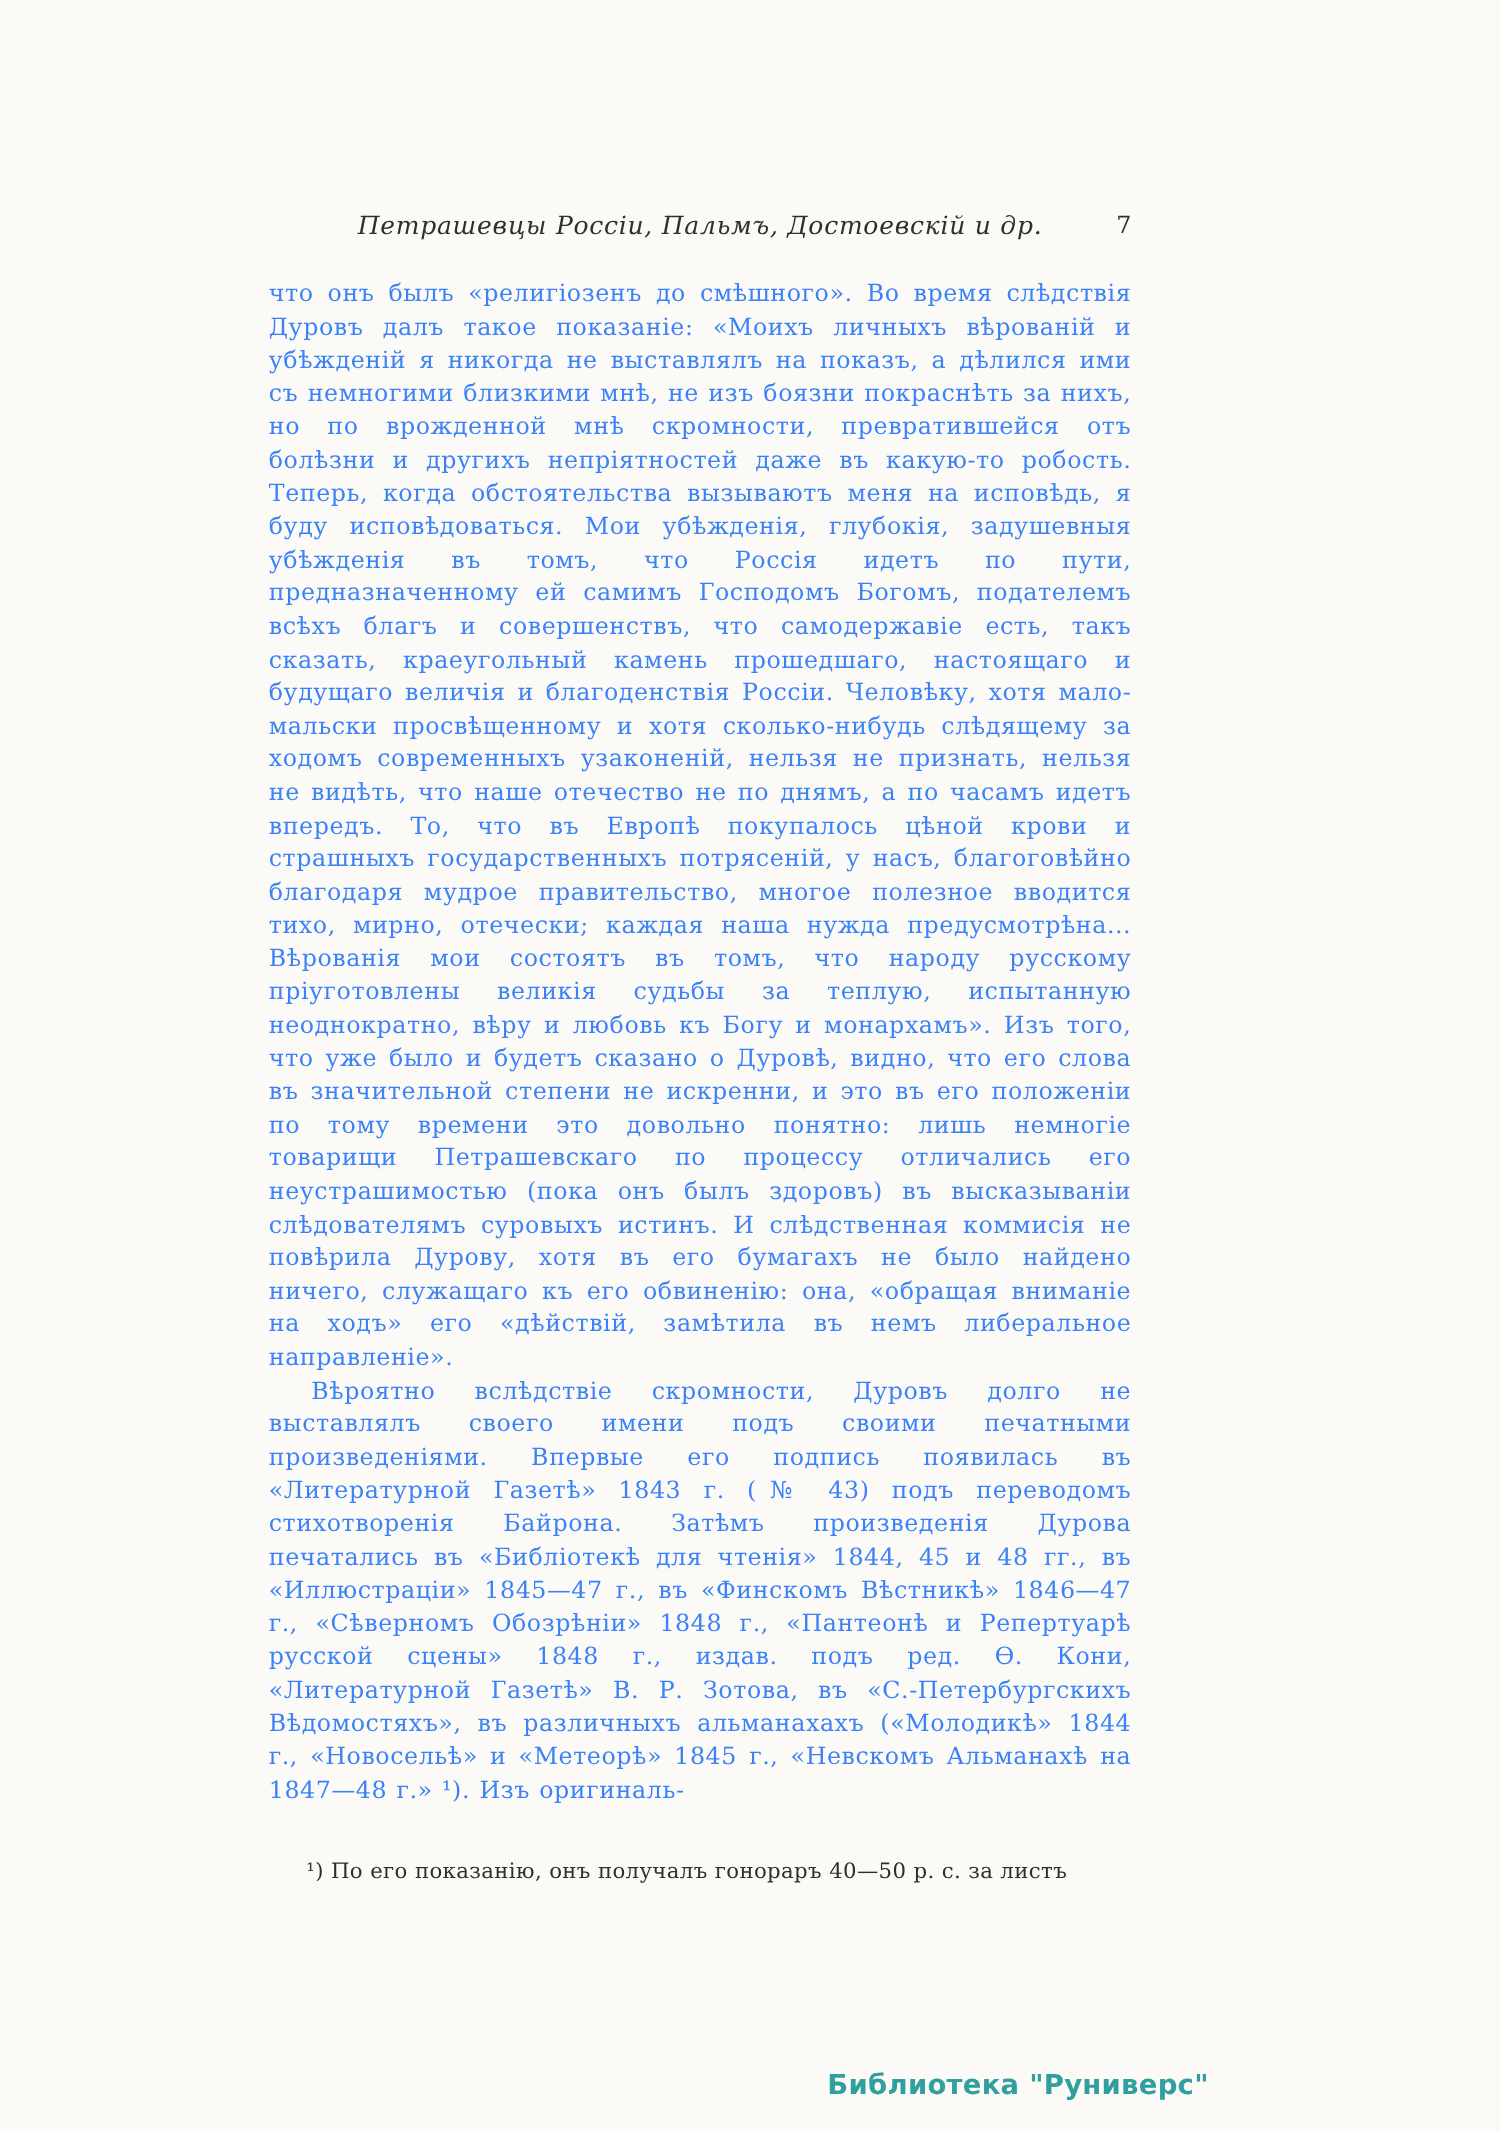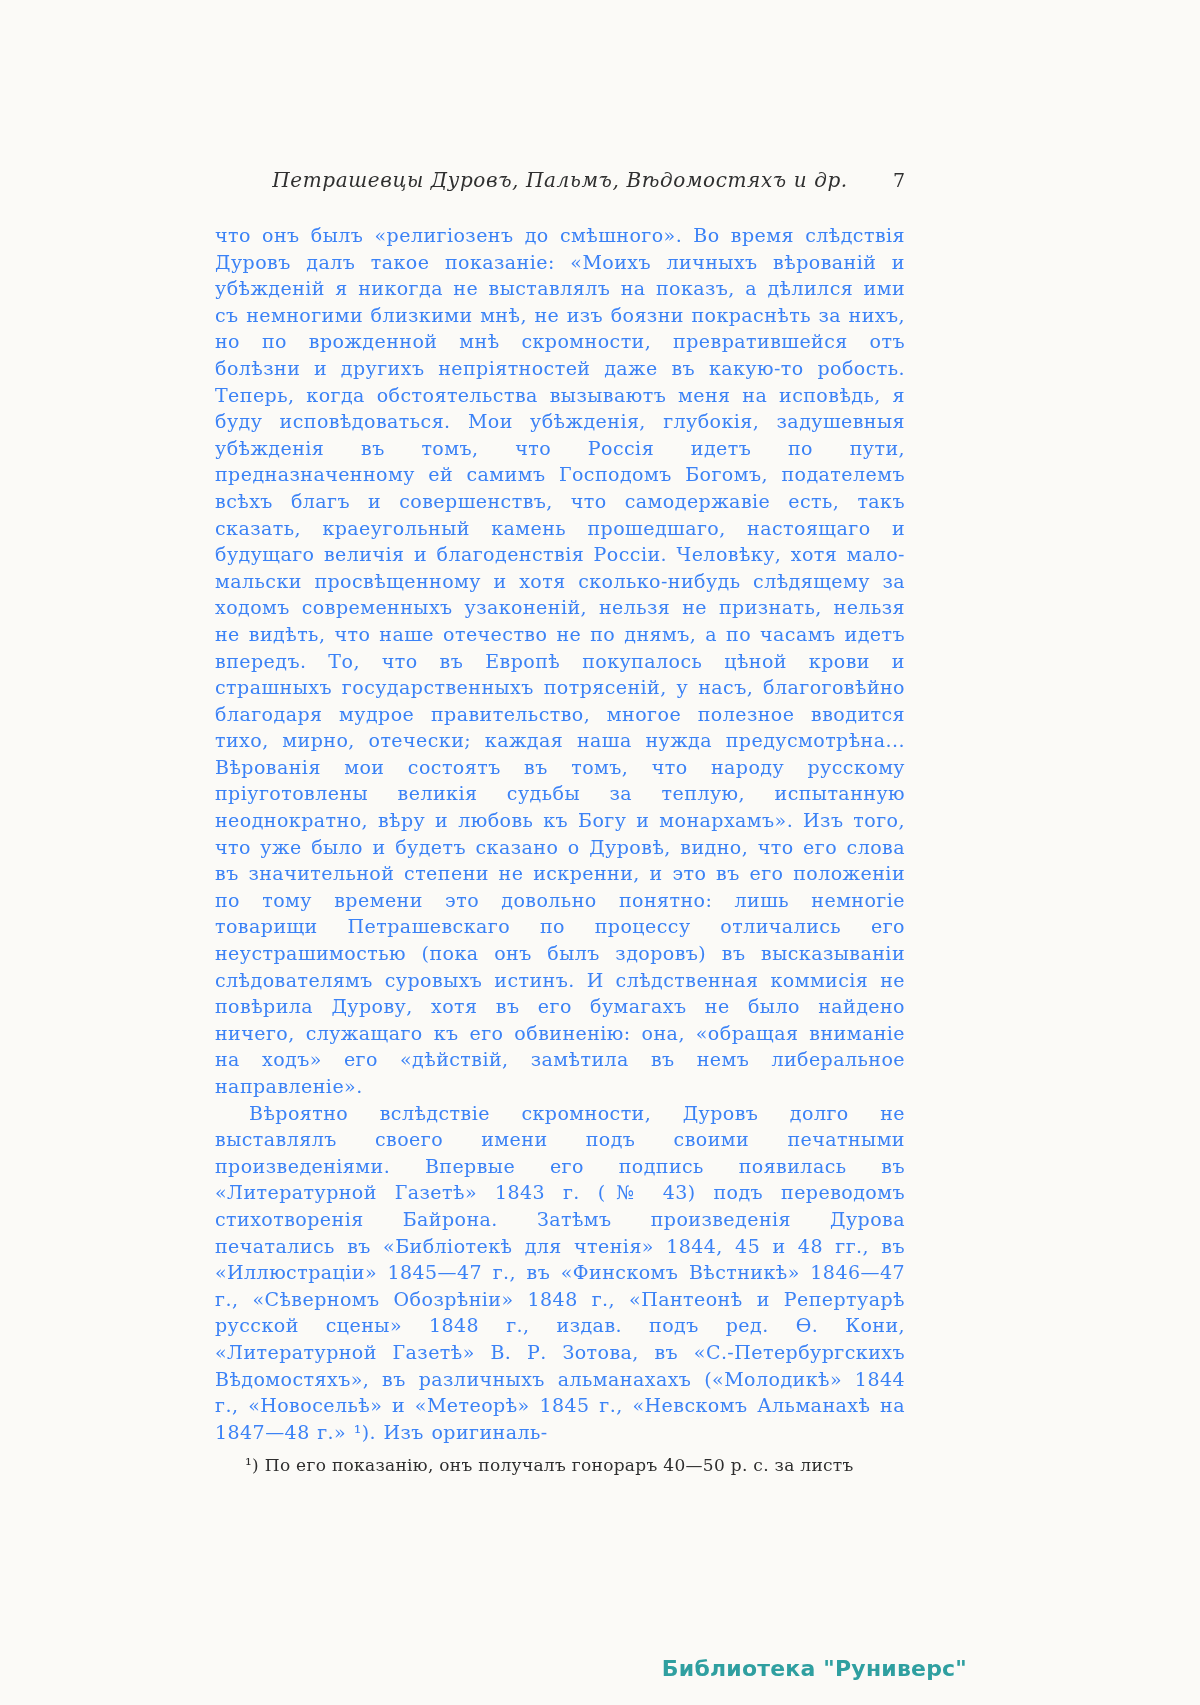--- a/index.html
+++ b/index.html
@@ -49,21 +49,21 @@
     line-height: 26.6px;
     text-align: justify;
     letter-spacing: 0.45px;
     word-spacing: 1px;
     color: #3b82f6;
   }
   .body-text p.indented {
     text-indent: 34px;
   }
   .footnote {
-    margin-top: 8px;
+    margin-top: 40px;
     font-size: 17px;
     line-height: 24px;
     letter-spacing: 0.3px;
     text-indent: 30px;
     color: #2e2e2e;
   }
   .watermark {
     position: absolute;
     right: 233px;
     bottom: 24px;
@@ -74,21 +74,21 @@
   }
 </style>
 </head>
 <body>
 
 <div class="page" style="background: rgb(251, 250, 247);">
 
   <div class="text-block">
 
     <div class="running-header">
-      <div class="title">Петрашевцы Дуровъ, Пальмъ, Вѣдомостяхъ и др.</div>
+      <div class="title">Петрашевцы Россіи, Пальмъ, Достоевскій и др.</div>
       <div class="pagenum">7</div>
     </div>
 
     <div class="body-text">
       <p>что онъ былъ «религіозенъ до смѣшного». Во время слѣдствія Дуровъ далъ такое показаніе: «Моихъ личныхъ вѣрованій и убѣжденій я никогда не выставлялъ на показъ, а дѣлился ими съ немногими близкими мнѣ, не изъ боязни покраснѣть за нихъ, но по врожденной мнѣ скромности, превратившейся отъ болѣзни и другихъ непріятностей даже въ какую-то робость. Теперь, когда обстоятельства вызываютъ меня на исповѣдь, я буду исповѣдоваться. Мои убѣжденія, глубокія, задушевныя убѣжденія въ томъ, что Россія идетъ по пути, предназначенному ей самимъ Господомъ Богомъ, подателемъ всѣхъ благъ и совершенствъ, что самодержавіе есть, такъ сказать, краеугольный камень прошедшаго, настоящаго и будущаго величія и благоденствія Россіи. Человѣку, хотя мало-мальски просвѣщенному и хотя сколько-нибудь слѣдящему за ходомъ современныхъ узаконеній, нельзя не признать, нельзя не видѣть, что наше отечество не по днямъ, а по часамъ идетъ впередъ. То, что въ Европѣ покупалось цѣной крови и страшныхъ государственныхъ потрясеній, у насъ, благоговѣйно благодаря мудрое правительство, многое полезное вводится тихо, мирно, отечески; каждая наша нужда предусмотрѣна... Вѣрованія мои состоятъ въ томъ, что народу русскому пріуготовлены великія судьбы за теплую, испытанную неоднократно, вѣру и любовь къ Богу и монархамъ». Изъ того, что уже было и будетъ сказано о Дуровѣ, видно, что его слова въ значительной степени не искренни, и это въ его положеніи по тому времени это довольно понятно: лишь немногіе товарищи Петрашевскаго по процессу отличались его неустрашимостью (пока онъ былъ здоровъ) въ высказываніи слѣдователямъ суровыхъ истинъ. И слѣдственная коммисія не повѣрила Дурову, хотя въ его бумагахъ не было найдено ничего, служащаго къ его обвиненію: она, «обращая вниманіе на ходъ» его «дѣйствій, замѣтила въ немъ либеральное направленіе».</p>
       <p class="indented">Вѣроятно вслѣдствіе скромности, Дуровъ долго не выставлялъ своего имени подъ своими печатными произведеніями. Впервые его подпись появилась въ «Литературной Газетѣ» 1843 г. (№ 43) подъ переводомъ стихотворенія Байрона. Затѣмъ произведенія Дурова печатались въ «Библіотекѣ для чтенія» 1844, 45 и 48 гг., въ «Иллюстраціи» 1845—47 г., въ «Финскомъ Вѣстникѣ» 1846—47 г., «Сѣверномъ Обозрѣніи» 1848 г., «Пантеонѣ и Репертуарѣ русской сцены» 1848 г., издав. подъ ред. Ѳ. Кони, «Литературной Газетѣ» В. Р. Зотова, въ «С.-Петербургскихъ Вѣдомостяхъ», въ различныхъ альманахахъ («Молодикѣ» 1844 г., «Новосельѣ» и «Метеорѣ» 1845 г., «Невскомъ Альманахѣ на 1847—48 г.» ¹). Изъ оригиналь-</p>
     </div>
 
     <div class="footnote">¹) По его показанію, онъ получалъ гонораръ 40—50 р. с. за листъ</div>
 

